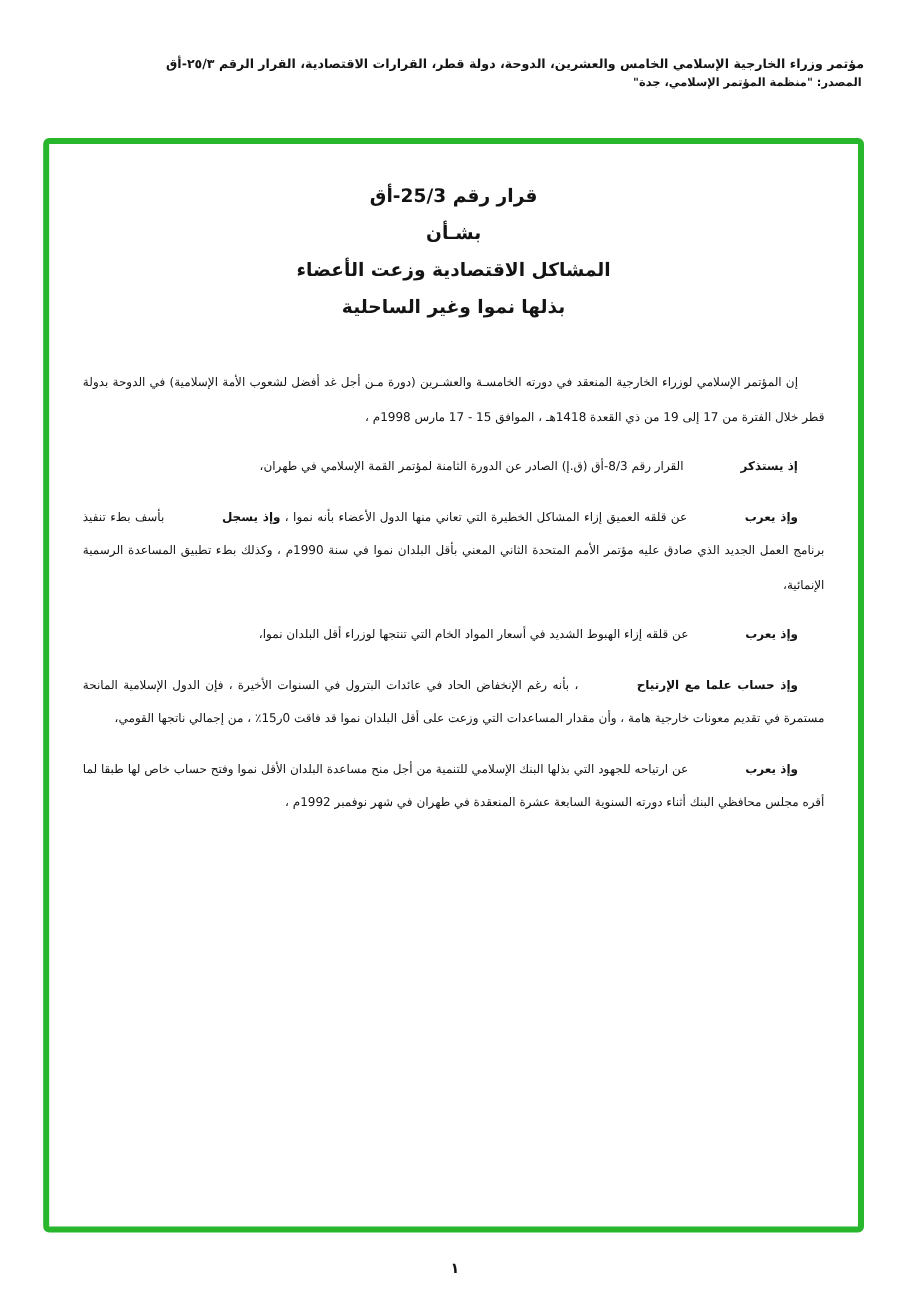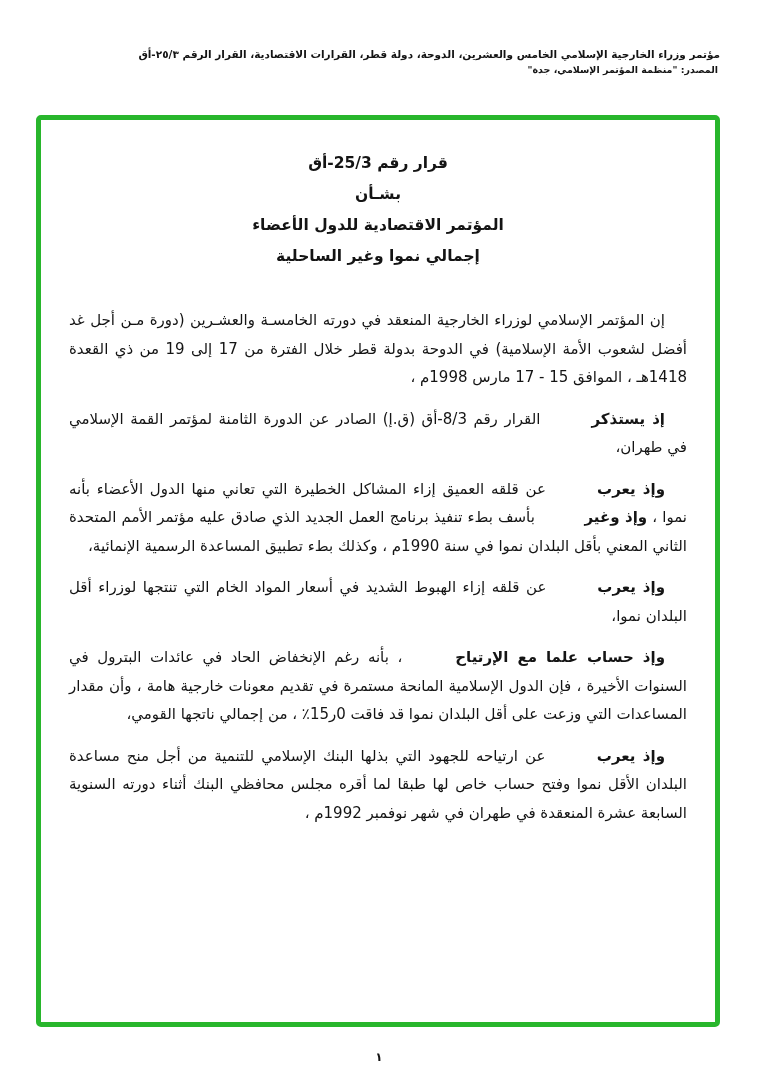--- a/index.html
+++ b/index.html
@@ -58,21 +58,21 @@
     font-size: 15.5px;
     line-height: 31px;
     letter-spacing: 0.5px;
   }
   .doc-body {
     margin-top: 34px;
     padding: 0 4px;
   }
   .para {
     margin: 0 0 13px 0;
-    font-size: 15px;
+    font-size: 10px;
     line-height: 28.5px;
     text-align: justify;
     text-indent: 22px;
   }
   .para .lead {
     font-weight: 700;
     margin-left: 44px;
   }
   .page-number {
     position: absolute;
@@ -92,29 +92,29 @@
   <div class="page-header">
     <div class="hline1">مؤتمر وزراء الخارجية الإسلامي الخامس والعشرين، الدوحة، دولة قطر، القرارات الاقتصادية، القرار الرقم ٢٥/٣-أق</div>
     <div class="hline2">المصدر:  "منظمة المؤتمر الإسلامي، جدة"</div>
   </div>
 
   <div class="green-box" style="border-color: rgb(40, 182, 44);">
 
     <div class="title-block">
       <div class="title-line">قرار رقم 25/3-أق</div>
       <div class="title-line">بشـأن</div>
-      <div class="title-line">المؤتمر الاقتصادية للدول الأعضاء</div>
-      <div class="title-line">إجمالي نموا وغير الساحلية</div>
+      <div class="title-line">المشاكل الاقتصادية وزعت الأعضاء</div>
+      <div class="title-line">بذلها نموا وغير الساحلية</div>
     </div>
 
     <div class="doc-body">
 
     <p class="para"><span class="seg">إن المؤتمر الإسلامي لوزراء الخارجية المنعقد في دورته الخامسـة والعشـرين (دورة مـن أجل غد أفضل لشعوب الأمة الإسلامية) في الدوحة بدولة قطر خلال الفترة من 17 إلى 19 من ذي القعدة 1418هـ ، الموافق 15 - 17 مارس 1998م ،</span></p>
         <p class="para"><span class="lead">إذ يستذكر </span><span class="seg">القرار رقم 8/3-أق (ق.إ) الصادر عن الدورة الثامنة لمؤتمر القمة الإسلامي في طهران،</span></p>
-        <p class="para"><span class="lead">وإذ يعرب </span><span class="seg">عن قلقه العميق إزاء المشاكل الخطيرة التي تعاني منها الدول الأعضاء بأنه نموا ، </span><span class="lead">وإذ وغير </span><span class="seg">بأسف بطء تنفيذ برنامج العمل الجديد الذي صادق عليه مؤتمر الأمم المتحدة الثاني المعني بأقل البلدان نموا في سنة 1990م ، وكذلك بطء تطبيق المساعدة الرسمية الإنمائية،</span></p>
+        <p class="para"><span class="lead">وإذ يعرب </span><span class="seg">عن قلقه العميق إزاء المشاكل الخطيرة التي تعاني منها الدول الأعضاء بأنه نموا ، </span><span class="lead">وإذ يسجل </span><span class="seg">بأسف بطء تنفيذ برنامج العمل الجديد الذي صادق عليه مؤتمر الأمم المتحدة الثاني المعني بأقل البلدان نموا في سنة 1990م ، وكذلك بطء تطبيق المساعدة الرسمية الإنمائية،</span></p>
         <p class="para"><span class="lead">وإذ يعرب </span><span class="seg">عن قلقه إزاء الهبوط الشديد في أسعار المواد الخام التي تنتجها لوزراء أقل البلدان نموا،</span></p>
         <p class="para"><span class="lead">وإذ حساب علما مع الإرتياح </span><span class="seg">، بأنه رغم الإنخفاض الحاد في عائدات البترول في السنوات الأخيرة ، فإن الدول الإسلامية المانحة مستمرة في تقديم معونات خارجية هامة ، وأن مقدار المساعدات التي وزعت على أقل البلدان نموا قد فاقت 0ر15٪ ، من إجمالي ناتجها القومي،</span></p>
         <p class="para"><span class="lead">وإذ يعرب </span><span class="seg">عن ارتياحه للجهود التي بذلها البنك الإسلامي للتنمية  من أجل منح مساعدة البلدان الأقل نموا وفتح حساب خاص لها طبقا لما أقره مجلس محافظي البنك أثناء دورته السنوية السابعة عشرة المنعقدة في طهران في شهر نوفمبر 1992م ،</span></p>
       </div>
 
   </div>
 
   <div class="page-number">١</div>
 
 </div>

